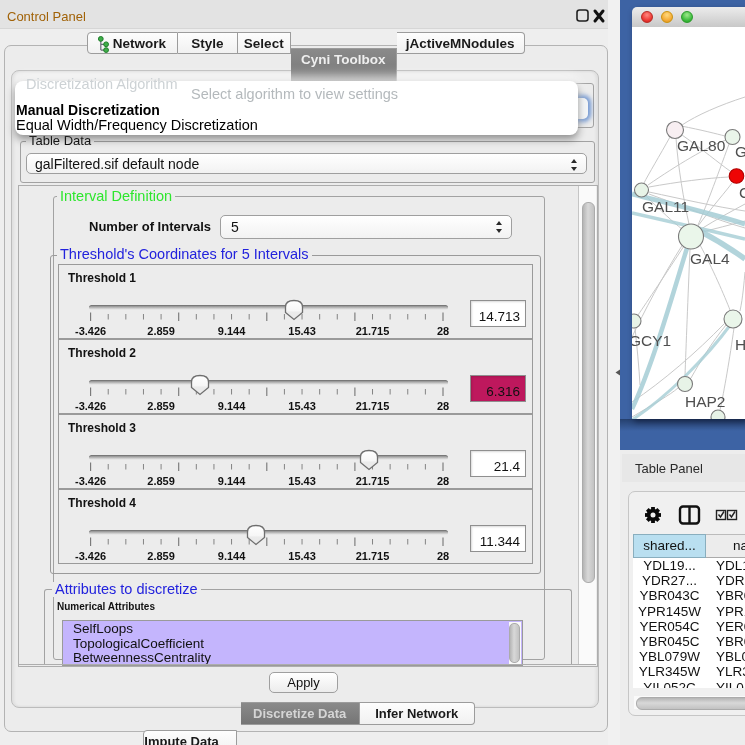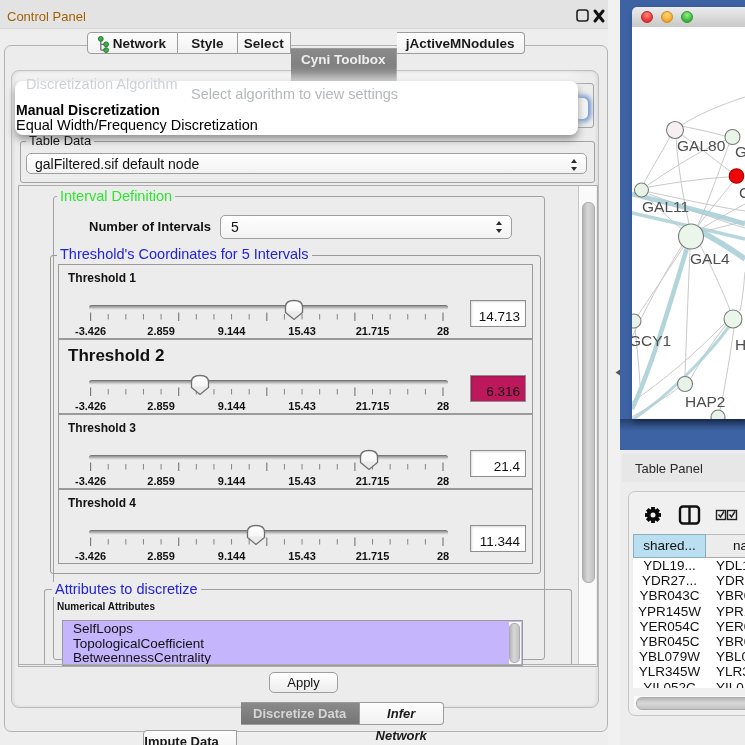--- a/index.html
+++ b/index.html
@@ -112,21 +112,21 @@
     <div class="abs" style="left:60.599999999999994px;top:324.5px;width:60px;text-align:center;font-size:11px;font-weight:bold;color:#111;">-3.426</div>
     <div class="abs" style="left:131.07999999999998px;top:324.5px;width:60px;text-align:center;font-size:11px;font-weight:bold;color:#111;">2.859</div>
     <div class="abs" style="left:201.56px;top:324.5px;width:60px;text-align:center;font-size:11px;font-weight:bold;color:#111;">9.144</div>
     <div class="abs" style="left:272.03999999999996px;top:324.5px;width:60px;text-align:center;font-size:11px;font-weight:bold;color:#111;">15.43</div>
     <div class="abs" style="left:342.52px;top:324.5px;width:60px;text-align:center;font-size:11px;font-weight:bold;color:#111;">21.715</div>
     <div class="abs" style="left:413px;top:324.5px;width:60px;text-align:center;font-size:11px;font-weight:bold;color:#111;">28</div>
     <div class="abs" style="left:470px;top:300px;width:56px;height:27px;border:1px solid #8f8f8f;background:#fff;box-sizing:border-box;box-shadow:inset 1px 1px 2px rgba(0,0,0,0.15);">
       <span style="position:absolute;right:5px;top:8px;font-size:13.5px;color:#111;">14.713</span>
     </div>
     <div class="abs" style="left:58px;top:339px;width:475px;height:75px;border:1px solid #9a9a9a;box-sizing:border-box;background:#ececec;"></div>
-    <div class="abs" style="left:68px;top:346px;font-size:17px;font-weight:bold;color:#111;">Threshold 2</div>
+    <div class="abs" style="left:68px;top:346px;font-size:12px;font-weight:bold;color:#111;">Threshold 2</div>
     <div class="abs" style="left:89px;top:380px;width:359px;height:5px;border-radius:2.5px;background:linear-gradient(#8f8f8f,#c9c9c9 55%,#f0f0f0);border-top:1px solid #787878;box-sizing:border-box;"></div>
     <svg class="abs" style="left:58px;top:339px;" width="475" height="75" viewBox="0 0 475 75">
          <defs>
         <linearGradient id="thgrad1" x1="0" y1="0" x2="0" y2="1">
            <stop offset="0" stop-color="#ffffff"></stop>
           <stop offset="0.55" stop-color="#f6f6f6"></stop>
           <stop offset="0.6" stop-color="#ebebeb"></stop>
           <stop offset="1" stop-color="#e9e9e9"></stop>
          </linearGradient>
       </defs>
@@ -266,21 +266,21 @@
 
 <div class="abs" style="left:269px;top:672px;width:67px;height:19px;border:1px solid #9f9f9f;border-radius:5px;background:linear-gradient(#ffffff,#ececec);text-align:center;">
   <span style="font-size:13px;color:#111;line-height:19px;">Apply</span>
 </div>
 
 <div id="bottomtabs">
     <div class="abs" style="left:143.3px;top:701.5px;width:94px;height:23px;background:linear-gradient(#fdfdfd,#f1f1f1);border:1px solid #9c9c9c;border-radius:4px 0 0 4px;box-sizing:border-box;text-align:left;margin-top:28px;">
       <span style="font-size:13px;font-weight:bold;color:#1a1a1a;line-height:22px;">Impute Data</span></div>
     <div class="abs" style="left:240.6px;top:701.5px;width:119.1px;height:23px;background:linear-gradient(#8a8a8a,#757575);border:1px solid #9c9c9c;border-left:none;border-radius:0;box-sizing:border-box;text-align:center;">
       <span style="font-size:13px;font-weight:bold;color:#d5d5d5;line-height:22px;">Discretize Data</span></div>
-    <div class="abs" style="left:359.7px;top:701.5px;width:84px;height:23px;background:linear-gradient(#fdfdfd,#f1f1f1);border:1px solid #9c9c9c;border-left:none;border-radius:0 4px 4px 0;box-sizing:border-box;text-align:center;font-style:italic;">
+    <div class="abs" style="left:359.7px;top:701.5px;width:115px;height:23px;background:linear-gradient(#fdfdfd,#f1f1f1);border:1px solid #9c9c9c;border-left:none;border-radius:0 4px 4px 0;box-sizing:border-box;text-align:center;">
       <span style="font-size:13px;font-weight:bold;color:#1a1a1a;line-height:22px;">Infer Network</span></div>
   </div>
 
 <div class="abs" style="left:15px;top:81px;width:563px;height:54px;background:#ffffff;border-radius:8px;box-shadow:0 4px 8px rgba(0,0,0,0.42), 0 -4px 12px rgba(255,255,255,0.9);"></div>
 <div class="abs" style="left:26px;top:76px;font-size:14.5px;color:#cdd2d5;">Discretization Algorithm</div>
 <div class="abs" style="left:191px;top:86px;font-size:14.5px;color:#b4b9bc;">Select algorithm to view settings</div>
 <div class="abs" style="left:16px;top:102px;font-size:14px;font-weight:bold;color:#000;">Manual Discretization</div>
 <div class="abs" style="left:16px;top:117px;font-size:14.5px;color:#000;">Equal Width/Frequency Discretization</div>
 
 <div class="abs" style="left:608px;top:0;width:12px;height:745px;background:#f1f1f1;"></div>

